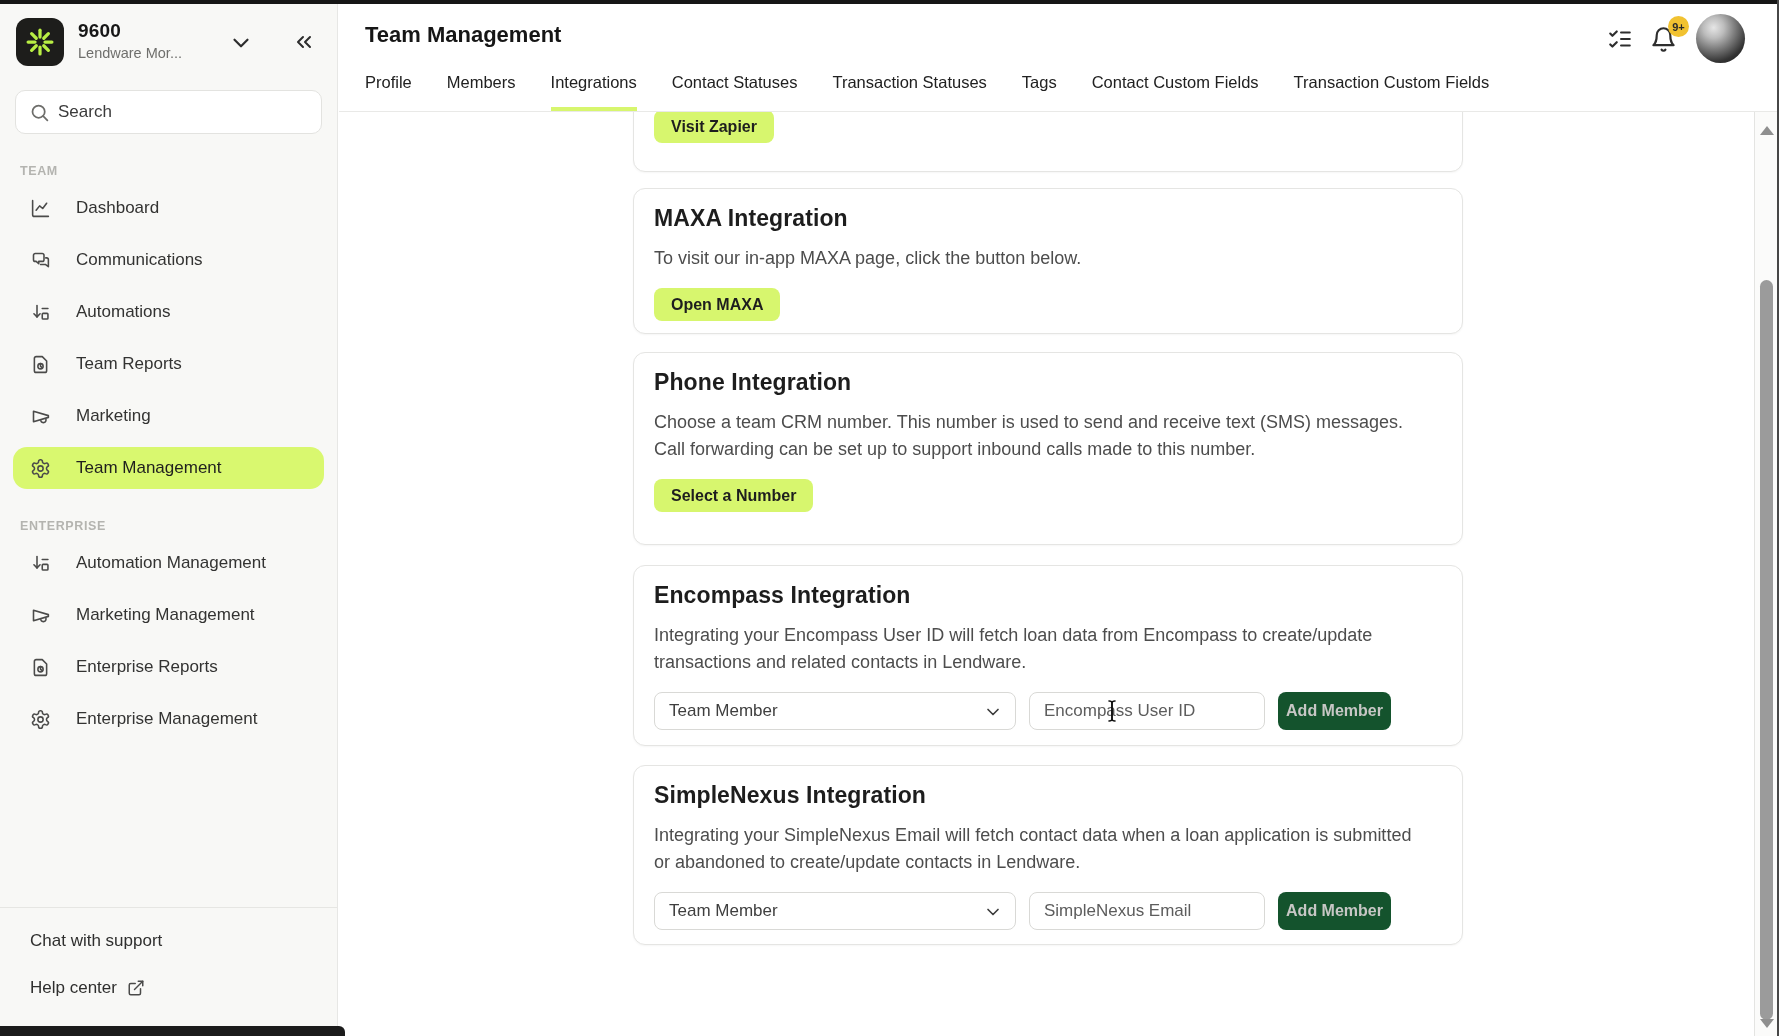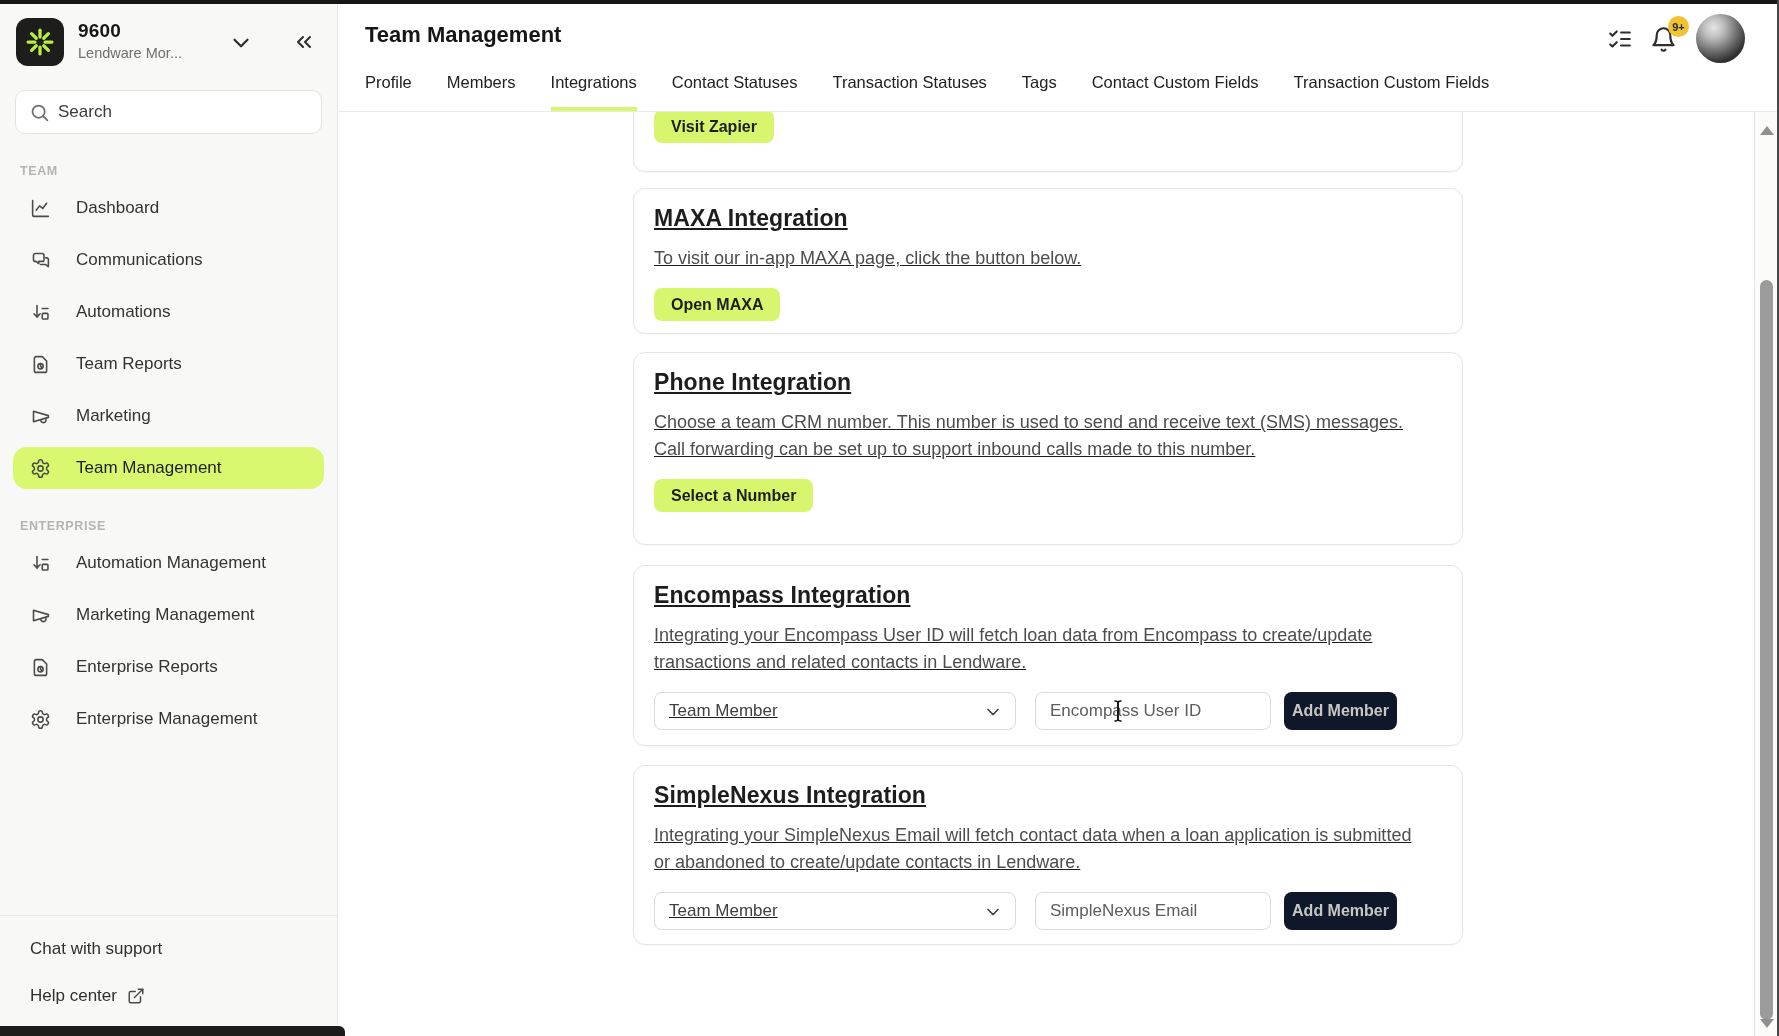--- a/index.html
+++ b/index.html
@@ -27,21 +27,21 @@
   .search-box input { border:none; outline:none; background:transparent; font-family:"Liberation Sans",sans-serif; font-size:17px; color:#303030; width:240px; }
   .search-box input::placeholder { color:#3b3b3b; opacity:1; }
 
   .section-label { margin:30px 0 4px 20px; font-size:12.5px; font-weight:700; letter-spacing:.6px; color:#b4b4b0; }
   .nav-item { height:52px; display:flex; align-items:center; padding-left:30px; cursor:pointer; color:#3d3d3c; }
   .nav-item .nav-icon { width:21px; height:21px; color:#4b4b4a; flex:none; }
   .nav-item .nav-label { margin-left:25px; font-size:17px; color:#333332; }
   .nav-item.active { background:#d9f86f; border-radius:14px; margin:5px 13px; height:42px; padding-left:17px; }
   .nav-item.active .nav-label { font-weight:500; color:#1f1f1e; }
 
-  .side-footer { position:absolute; left:0; right:0; bottom:8px; border-top:1px solid #e6e6e3; padding:23px 0 22px 30px; background:#f8f8f6; }
+  .side-footer { position:absolute; left:0; right:0; bottom:16px; border-top:1px solid #e6e6e3; padding:23px 0 22px 30px; background:#f8f8f6; }
   .footer-link { font-size:17px; color:#2f2f2e; cursor:pointer; display:flex; align-items:center; }
   .footer-link + .footer-link { margin-top:27px; }
   .footer-link svg { width:18px; height:18px; margin-left:10px; color:#4b4b4a; }
 
   
   .main { position:absolute; top:4px; left:339px; right:0; bottom:0; background:#fff; }
   .main-header { position:relative; height:108px; border-bottom:1px solid #e9e9e7; background:#fff; z-index:10; }
   .page-title { position:absolute; left:26px; top:18px; font-size:22px; font-weight:700; color:#161616; }
   .tabs { position:absolute; left:26px; bottom:0; display:flex; gap:35px; }
   .tab { font-size:16.5px; color:#212121; padding-bottom:15px; border-bottom:4px solid transparent; cursor:pointer; white-space:nowrap; }
@@ -54,38 +54,38 @@
   .bell-badge { position:absolute; right:90px; top:12px; min-width:21px; height:21px; border-radius:11px; background:#f1c231; color:#2b2b2b; font-size:11px; font-weight:700; display:flex; align-items:center; justify-content:center; padding:0 4px; z-index:3; }
   .avatar { position:absolute; right:34px; top:10px; width:49px; height:49px; border-radius:50%; cursor:pointer;
             background: radial-gradient(circle at 36% 28%, #e6e6e6 0%, #bdbdbd 22%, #7d7d7d 45%, #343434 72%, #131313 100%); }
 
   
   .content { position:absolute; top:108px; left:0; right:24px; bottom:0; overflow:hidden; }
   .cards { margin-left:294px; width:830px; }
   .card { background:#fff; border:1px solid #e5e5e3; border-radius:12px; box-shadow:0 1px 2px rgba(0,0,0,.04); padding:16px 20px 18px 20px; }
   .card-clipped { height:150px; margin-top:-90px; position:relative; }
   .card-clipped .btn-accent { position:absolute; left:20px; bottom:28px; }
-  .card + .card { margin-top:17px;text-decoration:underline; }
+  .card + .card { margin-top:17px; }
   .card-maxa { height:146px; margin-top:16px !important; }
   .card-phone { height:193px; margin-top:18px !important; }
   .card-encompass { height:181px; margin-top:20px !important; }
   .card-simplenexus { height:180px; margin-top:19px !important; }
 
   .card-title { font-size:23px; font-weight:700; color:#1d1d1d; letter-spacing:.1px; }
   .card-desc { margin-top:13px; font-size:18px; line-height:27px; color:#4d4d4d; max-width:775px; }
   .btn-accent { display:inline-flex; align-items:center; height:33px; padding:0 17px; background:#d7f66e; border:none; border-radius:8px; font-family:"Liberation Sans",sans-serif; font-size:16px; font-weight:700; color:#1e1e1e; cursor:pointer; }
   .card-maxa .btn-accent, .card-phone .btn-accent { margin-top:16px; }
 
   .form-row { display:flex; align-items:center; margin-top:16px; }
   .select-field { position:relative; width:362px; height:38px; border:1px solid #d9d9d6; border-radius:8px; background:#fff; display:flex; align-items:center; padding:0 14px; font-size:17px; color:#3f3f3f; cursor:pointer; }
   .select-field svg { position:absolute; right:12px; top:9px; width:20px; height:20px; color:#3c3c3c; }
-  .text-field { position:relative; width:236px; height:38px; margin-left:19px; }
+  .text-field { position:relative; width:236px; height:38px; margin-left:13px; }
   .text-field input { width:100%; height:100%; border:1px solid #d9d9d6; border-radius:8px; padding:0 14px; font-family:"Liberation Sans",sans-serif; font-size:17px; color:#333; outline:none; }
   .text-field input::placeholder { color:#5d5d5d; opacity:1; }
-  .btn-disabled { margin-left:13px; height:38px; width:113px; background:#0f172a; border:none; border-radius:8px; font-family:"Liberation Sans",sans-serif; font-size:16px; font-weight:700; color:#c7c7c5; }
+  .btn-disabled { margin-left:13px; height:38px; width:113px; background:#14532d; border:none; border-radius:8px; font-family:"Liberation Sans",sans-serif; font-size:16px; font-weight:700; color:#c7c7c5; }
   .ibeam-cursor { position:absolute; left:76px; top:7px; width:14px; height:24px; color:#111; pointer-events:none; }
 
   
   .scrollbar { position:absolute; top:108px; right:2px; bottom:0; width:23px; background:#fbfbfa; border-left:1px solid #e4e4e2; z-index:20; }
   .scroll-arrow { position:absolute; left:5px; width:0; height:0; border-left:7px solid transparent; border-right:7px solid transparent; cursor:pointer; }
   .scroll-arrow.up { top:14px; border-bottom:9px solid #8f8f8f; }
   .scroll-arrow.down { bottom:8px; border-top:9px solid #8f8f8f; }
   .scroll-thumb { position:absolute; left:5px; top:168px; width:13px; height:740px; background:#9b9b9b; border-radius:7px; cursor:pointer; }
 </style>
 </head>

